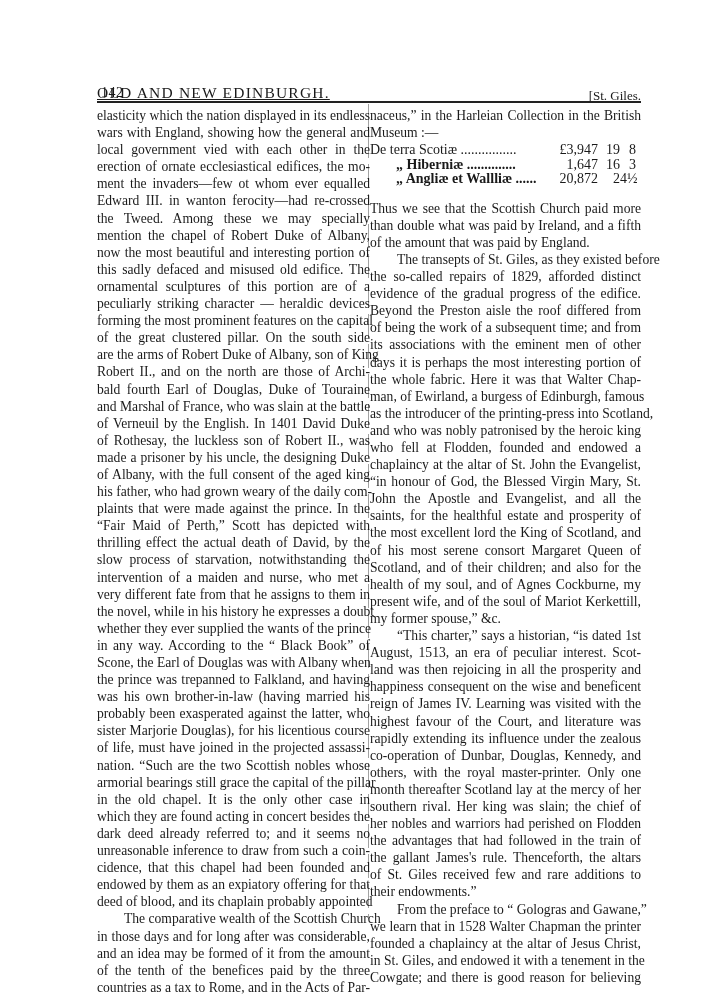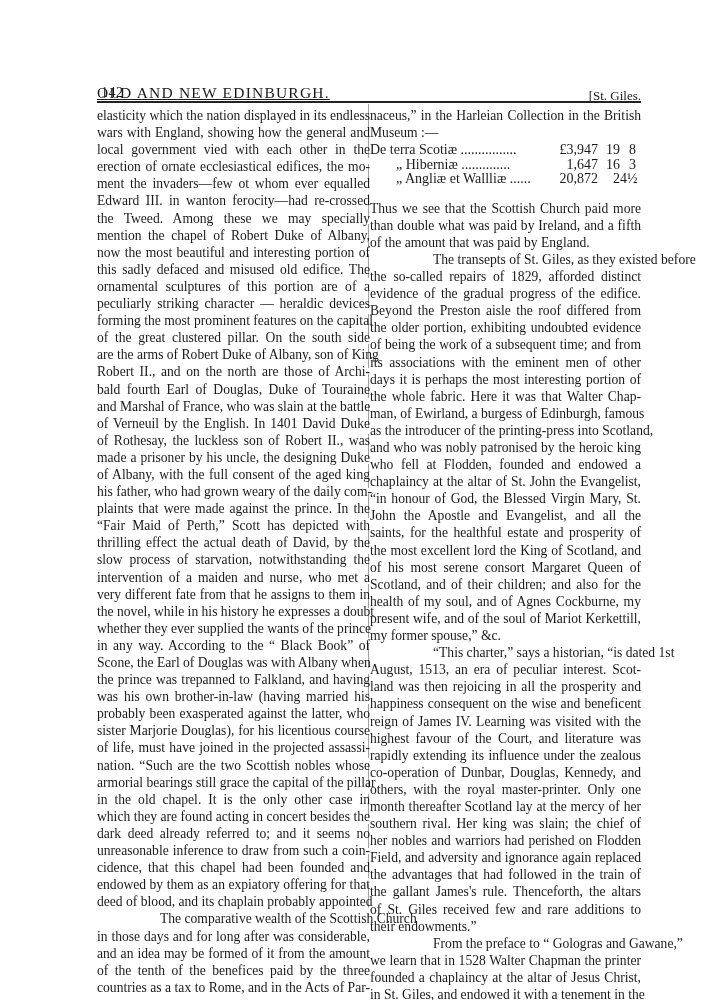--- a/index.html
+++ b/index.html
@@ -13,25 +13,25 @@
   .section-label { position: absolute; right: 0; top: 4px; font-size: 13px; }
   .rule { position: absolute; top: 101px; left: 97px; width: 544px; height: 2px; background: #222; }
   .column { position: absolute; top: 107px; width: 273px; font-size: 13.6px;
             line-height: 17.1px; text-align: justify; }
   .col-left { left: 97px; }
   .col-right { left: 370px; width: 271px; }
   .col-divider { position: absolute; left: 368px; top: 104px; width: 1px; height: 815px;
                  background: repeating-linear-gradient(#555 0 24px, transparent 24px 30px); opacity: 0.55; }
   .line { display: block; white-space: nowrap; text-align: justify; text-align-last: justify; height: 17.1px; }
   .line.last { text-align-last: left; }
-  .line.indent { padding-left: 27px; margin-left: 36px; }
+  .line.indent { padding-left: 27px; }
   .tbl { margin: 2px 0 13px 0; font-size: 14px; line-height: 14.5px; }
   .tbl-row { display: flex; height: 14.5px; }
   .tbl-label { width: 186px; white-space: nowrap; overflow: hidden; }
-  .tbl-label.sub { padding-left: 26px; width: 160px; }
+  .tbl-label.sub { padding-left: 26px; width: 160px; font-weight: bold; }
   .tbl-pounds { width: 42px; text-align: right; }
   .tbl-s { width: 22px; text-align: right; }
   .tbl-d { width: 16px; text-align: right; }
 </style>
 </head>
 <body>
 
 <div class="page">
   <div class="header">
     <span class="page-number">142</span>
@@ -122,21 +122,20 @@
         </div>
       </div>
     <div id="right-after">
         <span class="line">Thus we see that the Scottish Church paid more</span>
         <span class="line">than double what was paid by Ireland, and a fifth</span>
         <span class="line last">of the amount that was paid by England.</span>
         <span class="line indent">The transepts of St. Giles, as they existed before</span>
         <span class="line">the so-called repairs of 1829, afforded distinct</span>
         <span class="line">evidence of the gradual progress of the edifice.</span>
         <span class="line">Beyond the Preston aisle the roof differed from</span>
-        <span class="line">the older portion, exhibiting undoubted evidence</span>
         <span class="line">of being the work of a subsequent time; and from</span>
         <span class="line">its associations with the eminent men of other</span>
         <span class="line">days it is perhaps the most interesting portion of</span>
         <span class="line">the whole fabric. Here it was that Walter Chap-</span>
         <span class="line">man, of Ewirland, a burgess of Edinburgh, famous</span>
         <span class="line">as the introducer of the printing-press into Scotland,</span>
         <span class="line">and who was nobly patronised by the heroic king</span>
         <span class="line">who fell at Flodden, founded and endowed a</span>
         <span class="line">chaplaincy at the altar of St. John the Evangelist,</span>
         <span class="line">“in honour of God, the Blessed Virgin Mary, St.</span>
@@ -153,21 +152,20 @@
         <span class="line">land was then rejoicing in all the prosperity and</span>
         <span class="line">happiness consequent on the wise and beneficent</span>
         <span class="line">reign of James IV. Learning was visited with the</span>
         <span class="line">highest favour of the Court, and literature was</span>
         <span class="line">rapidly extending its influence under the zealous</span>
         <span class="line">co-operation of Dunbar, Douglas, Kennedy, and</span>
         <span class="line">others, with the royal master-printer. Only one</span>
         <span class="line">month thereafter Scotland lay at the mercy of her</span>
         <span class="line">southern rival. Her king was slain; the chief of</span>
         <span class="line">her nobles and warriors had perished on Flodden</span>
-        <span class="line">Field, and adversity and ignorance again replaced</span>
         <span class="line">the advantages that had followed in the train of</span>
         <span class="line">the gallant James's rule. Thenceforth, the altars</span>
         <span class="line">of St. Giles received few and rare additions to</span>
         <span class="line last">their endowments.”</span>
         <span class="line indent">From the preface to “ Gologras and Gawane,”</span>
         <span class="line">we learn that in 1528 Walter Chapman the printer</span>
         <span class="line">founded a chaplaincy at the altar of Jesus Christ,</span>
         <span class="line">in St. Giles, and endowed it with a tenement in the</span>
         <span class="line">Cowgate; and there is good reason for believing</span>
       </div>

